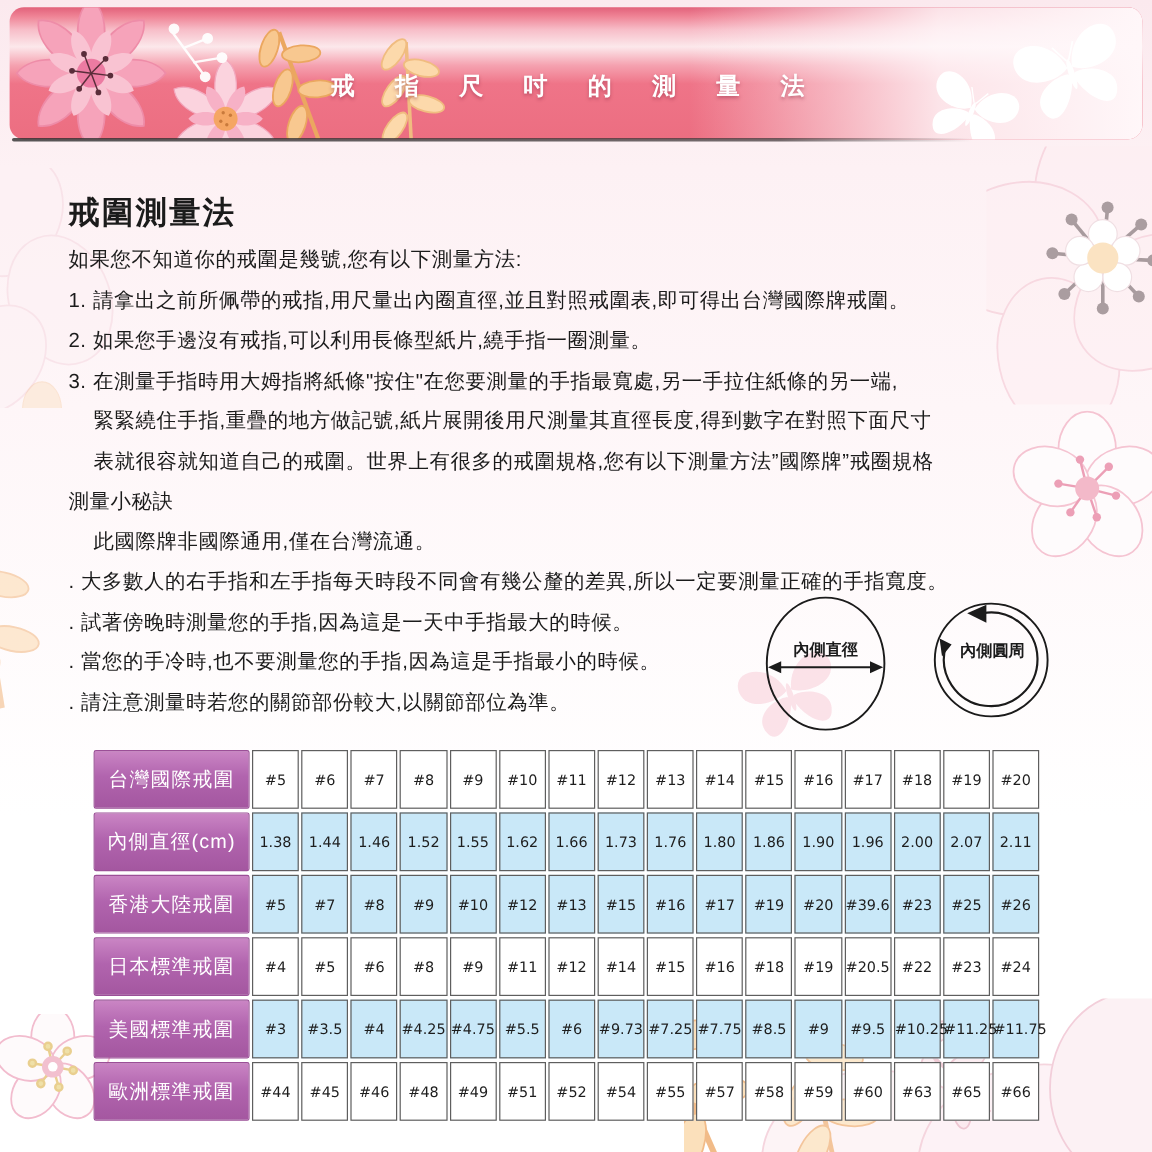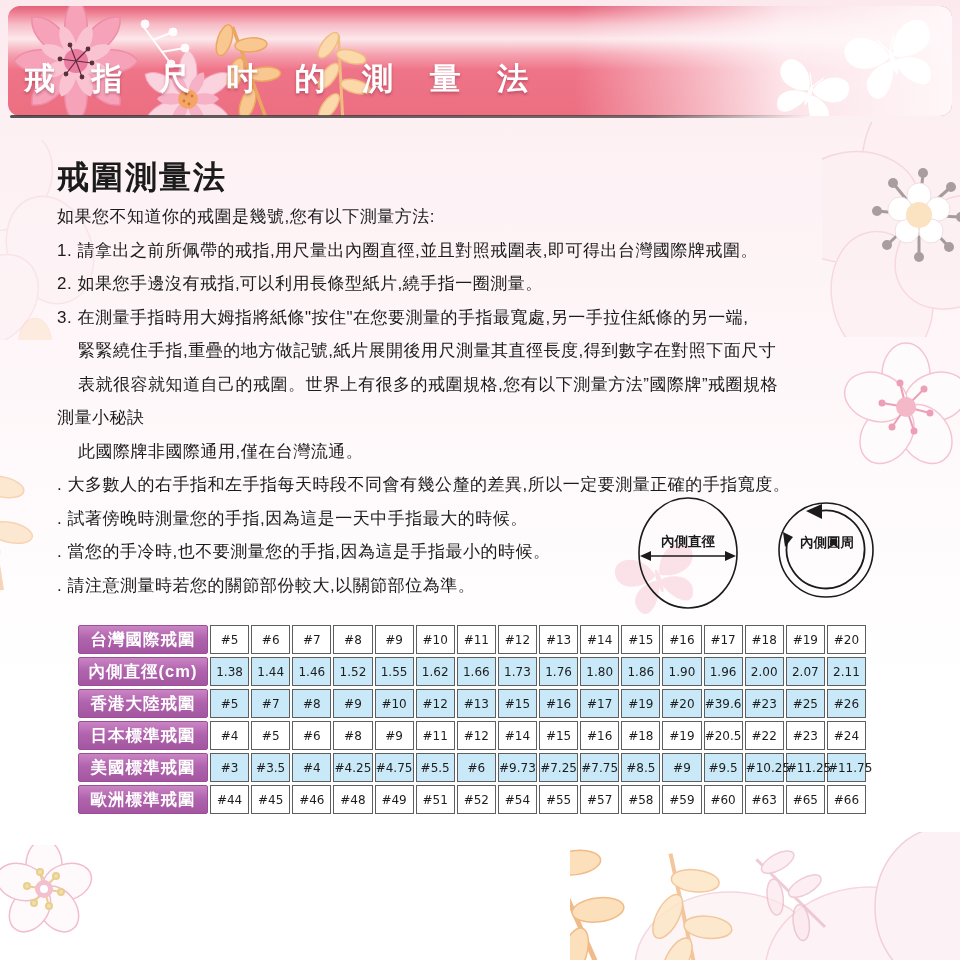--- a/index.html
+++ b/index.html
@@ -7,43 +7,43 @@
         font-family:"Liberation Sans","DejaVu Sans",sans-serif;
         background:linear-gradient(180deg,#fbe9ee 0px,#fdf1f4 140px,#fef6f8 340px,#ffffff 680px,#ffffff 100%);}
   svg{display:block;}
   .deco{position:absolute;pointer-events:none;z-index:0;}
 
   
   .banner{position:absolute;left:8px;top:6px;width:944px;height:110px;border-radius:12px;overflow:hidden;z-index:4;
           background:linear-gradient(180deg,#e2617a 0%,#ef8496 7%,#f7bdc8 17%,#fce8eb 30%,#f5a2b0 44%,#ef7488 58%,#ec6e81 100%);}
   .banner::after{content:'';position:absolute;inset:0;z-index:1;
           background:linear-gradient(90deg,rgba(255,255,255,0) 60%,rgba(255,248,250,0.85) 82%,#fff7f9 100%);}
-  .banner-title{position:absolute;left:16px;right:0;top:52px;z-index:3;color:#fff;
-          font-size:31px;font-weight:bold;letter-spacing:14px;text-shadow:0 2px 3px rgba(130,35,60,0.45);}
+  .banner-title{position:absolute;left:0;right:0;top:52px;z-index:3;text-align:center;color:#fff;
+          font-size:20px;font-weight:bold;letter-spacing:14px;text-shadow:0 2px 3px rgba(130,35,60,0.45);}
   .banner-art{position:absolute;left:0;top:0;z-index:2;}
   .banner-butterflies{position:absolute;right:0;top:0;z-index:2;}
   .banner-edge{position:absolute;left:10px;top:115px;width:800px;height:3px;z-index:4;border-radius:2px;
           background:linear-gradient(90deg,rgba(45,45,45,0.8) 0%,rgba(70,60,62,0.75) 80%,rgba(70,60,62,0) 100%);}
 
   
   .content{position:absolute;left:57px;top:158px;width:870px;z-index:5;color:#1b1b1b;}
-  .content h1{margin:0 0 4px 0;font-size:32px;line-height:38px;font-weight:600;letter-spacing:2px;}
+  .content h1{margin:0 0 4px 0;font-size:26px;line-height:38px;font-weight:600;letter-spacing:2px;}
   .tline{line-height:33.5px;font-size:17px;white-space:nowrap;letter-spacing:0.5px;}
   .tline.indent{padding-left:21px;}
 
   
   .diagrams{position:absolute;left:628px;top:492px;z-index:6;}
   .diagrams text{font-size:13.5px;font-weight:bold;fill:#1b1b1b;font-family:"Liberation Sans",sans-serif;}
 
   
   .size-table{position:absolute;left:76px;top:622px;z-index:6;border-collapse:separate;border-spacing:2px 3px;
               table-layout:fixed;width:792px;}
   .size-table th{height:27px;background:linear-gradient(180deg,#ca85c4 0%,#b164ae 45%,#a457a0 100%);
-              border:1px solid #9b4f97;border-radius:2px;color:#fff;font-weight:bold;
-              font-size:16.5px;letter-spacing:1px;padding:0;}
+              border:1px solid #9b4f97;border-radius:2px;color:#fff;font-weight:normal;
+              font-size:16.5px;letter-spacing:1px;padding:10px;}
   .size-table td{height:27px;background:#fff;border:1px solid #5e5e5e;font-size:12px;text-align:center;
               padding:0;color:#1d1d1d;font-family:"DejaVu Sans",sans-serif;}
   .size-table tr.alt td{background:#c9e8f8;text-align:center;}
 </style>
 </head>
 <body>
 
 <div class="page">
 
   <svg class="deco" style="left:822px;top:122px;" width="138" height="215" viewBox="0 0 138 215">

